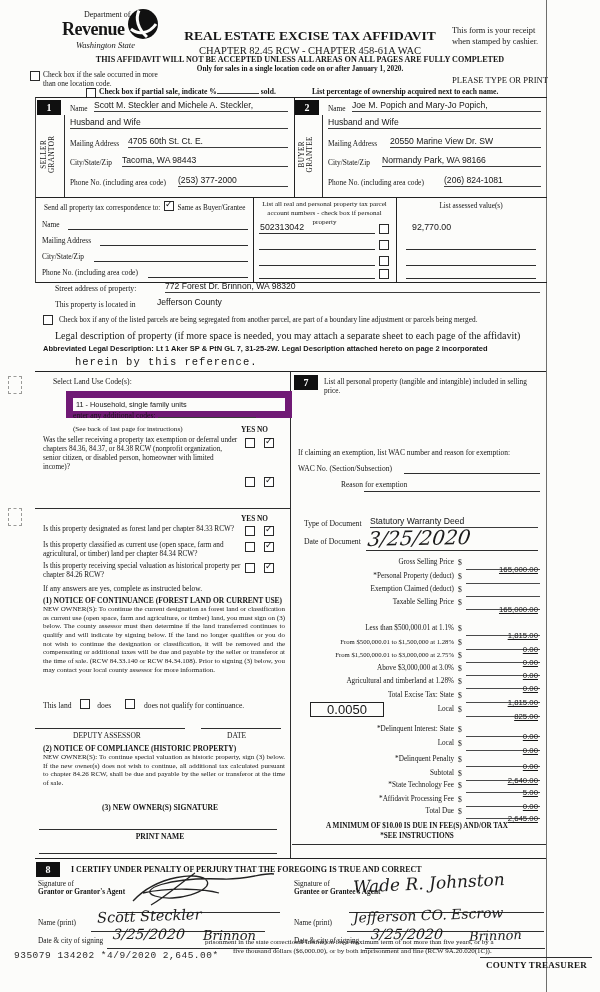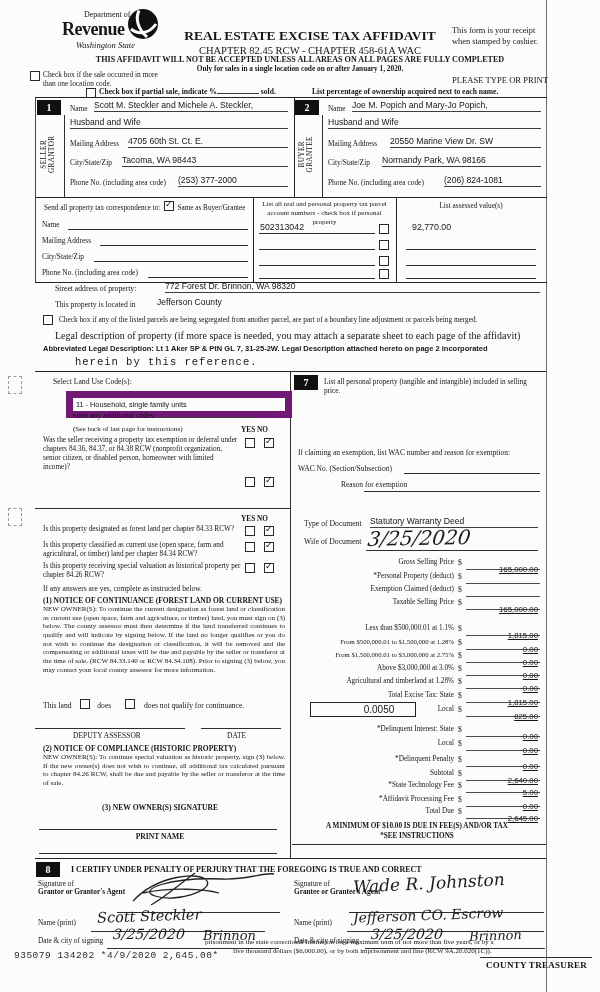--- a/index.html
+++ b/index.html
@@ -37,22 +37,22 @@
       border-top:1px solid #222;border-bottom:1.5px solid #222;border-left:1px solid #444;}
   .ccell{position:absolute;top:0;height:84px;}
   
   .mrow{position:absolute;left:0;width:252px;height:12px;}
   .mlabel{position:absolute;left:0;width:162px;text-align:right;font-size:7.2px;}
   .md{position:absolute;left:166px;font-size:7.6px;}
   .mline{position:absolute;left:174px;width:74px;height:11px;border-bottom:1px solid #4a4a4a;
       text-align:right;}
   .mval{font-size:7.8px;font-family:"Liberation Sans","DejaVu Sans",sans-serif;padding-right:2px;text-decoration:underline;}
   .ratebox{position:absolute;left:18px;top:-3px;width:72px;height:13px;border:1.5px solid #222;
-      text-align:center;font-size:10px;line-height:13px;
-      font-family:"Liberation Sans","DejaVu Sans",sans-serif;padding-left:32px;}
+      text-align:center;font-size:13px;line-height:13px;
+      font-family:"Liberation Sans","DejaVu Sans",sans-serif;}
   .qtext{position:absolute;font-size:7.25px;line-height:1.25;width:198px;}
   .artifact{position:absolute;width:12px;height:16px;border:1px dashed #9a9a97;}
   .scanline{position:absolute;left:546px;top:0;width:1px;height:992px;background:#6e6e6c;}
 </style>
 </head>
 <body>
 
 <div id="page">
   <div class="scanline"></div>
   <div class="artifact" style="left:8px;top:376px;"></div>
@@ -225,21 +225,21 @@
       <div class="t" style="left:32px;top:5px;width:220px;font-size:7.3px;">List all personal property (tangible and intangible) included in selling price.</div>
 
       <div class="t" style="left:6px;top:76px;font-size:7.5px;">If claiming an exemption, list WAC number and reason for exemption:</div>
       <div class="t" style="left:6px;top:92px;font-size:7.5px;">WAC No. (Section/Subsection)</div>
       <div class="hline" style="left:112px;top:101px;width:136px;"></div>
       <div class="t" style="left:6px;top:108px;font-size:7.5px;margin-left:43px;">Reason for exemption</div>
       <div class="hline" style="left:72px;top:119px;width:176px;"></div>
 
       <div class="t" style="left:12px;top:147px;font-size:7.7px;">Type of Document</div>
       <div class="fval" style="left:78px;top:144px;width:168px;">Statutory Warranty Deed</div>
-      <div class="t" style="left:12px;top:165px;font-size:7.7px;">Wife of Document</div>
+      <div class="t" style="left:12px;top:165px;font-size:7.7px;">Date of Document</div>
       <div class="t hand" style="left:76px;top:154px;font-size:20px;transform:skewX(-8deg) rotate(-1deg);">3/25/2020</div>
       <div class="hline" style="left:74px;top:178px;width:172px;"></div>
 
       <div class="mrow" style="top:186px">
           <span class="mlabel">Gross Selling Price</span>
           <span class="md">$</span>
           <span class="mline"><span class="mval">165,000.00</span></span>
         </div>
       <div class="mrow" style="top:200px">
           <span class="mlabel">*Personal Property (deduct)</span>

